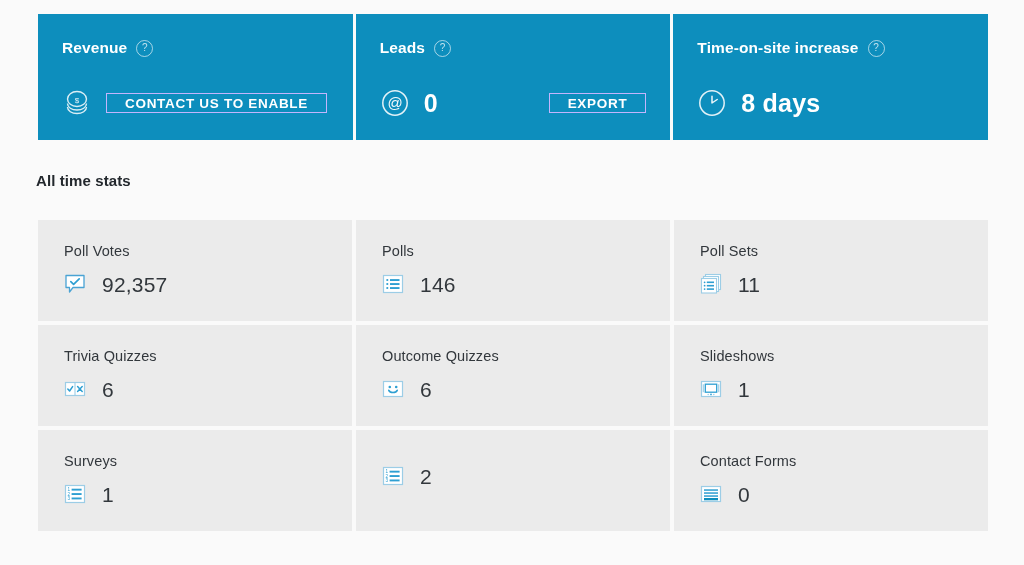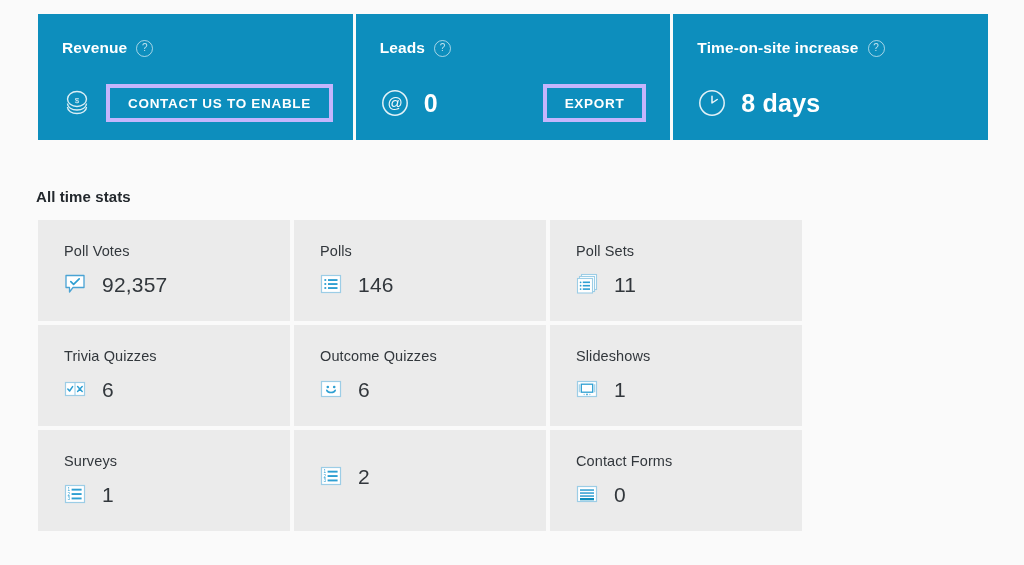--- a/index.html
+++ b/index.html
@@ -94,55 +94,55 @@
     font-weight: bold;
     line-height: 30px;
     letter-spacing: 0.2px;
     white-space: nowrap;
   }
 
   .hl-btn {
     display: inline-flex;
     align-items: center;
     justify-content: center;
-    border: 4px solid #c4b5fd;
+    border: 1px solid #c4b5fd;
     background: transparent;
     color: #ffffff;
     font-family: "Liberation Sans", sans-serif;
     font-size: 13.5px;
     font-weight: bold;
     letter-spacing: 0.7px;
-    height: 38px;
+    height: 20px;
     padding: 0 18px;
     cursor: pointer;
     white-space: nowrap;
     box-sizing: border-box;
   }
 
   .hl-btn.right {
     margin-left: auto;
   }
 
   
   .section-heading {
     position: absolute;
     left: 36px;
-    top: 188px;
+    top: 172px;
     font-size: 15px;
     font-weight: bold;
     color: #23282d;
     letter-spacing: 0.1px;
   }
 
   
   .stats-grid {
     position: absolute;
     left: 38px;
     top: 220px;
-    width: 764px;
+    width: 950px;
     display: grid;
     grid-template-columns: repeat(3, 1fr);
     grid-auto-rows: 101px;
     gap: 4px;
   }
 
   .stat-cell {
     background: #ebebeb;
     box-sizing: border-box;
     padding: 22px 0 0 26px;

